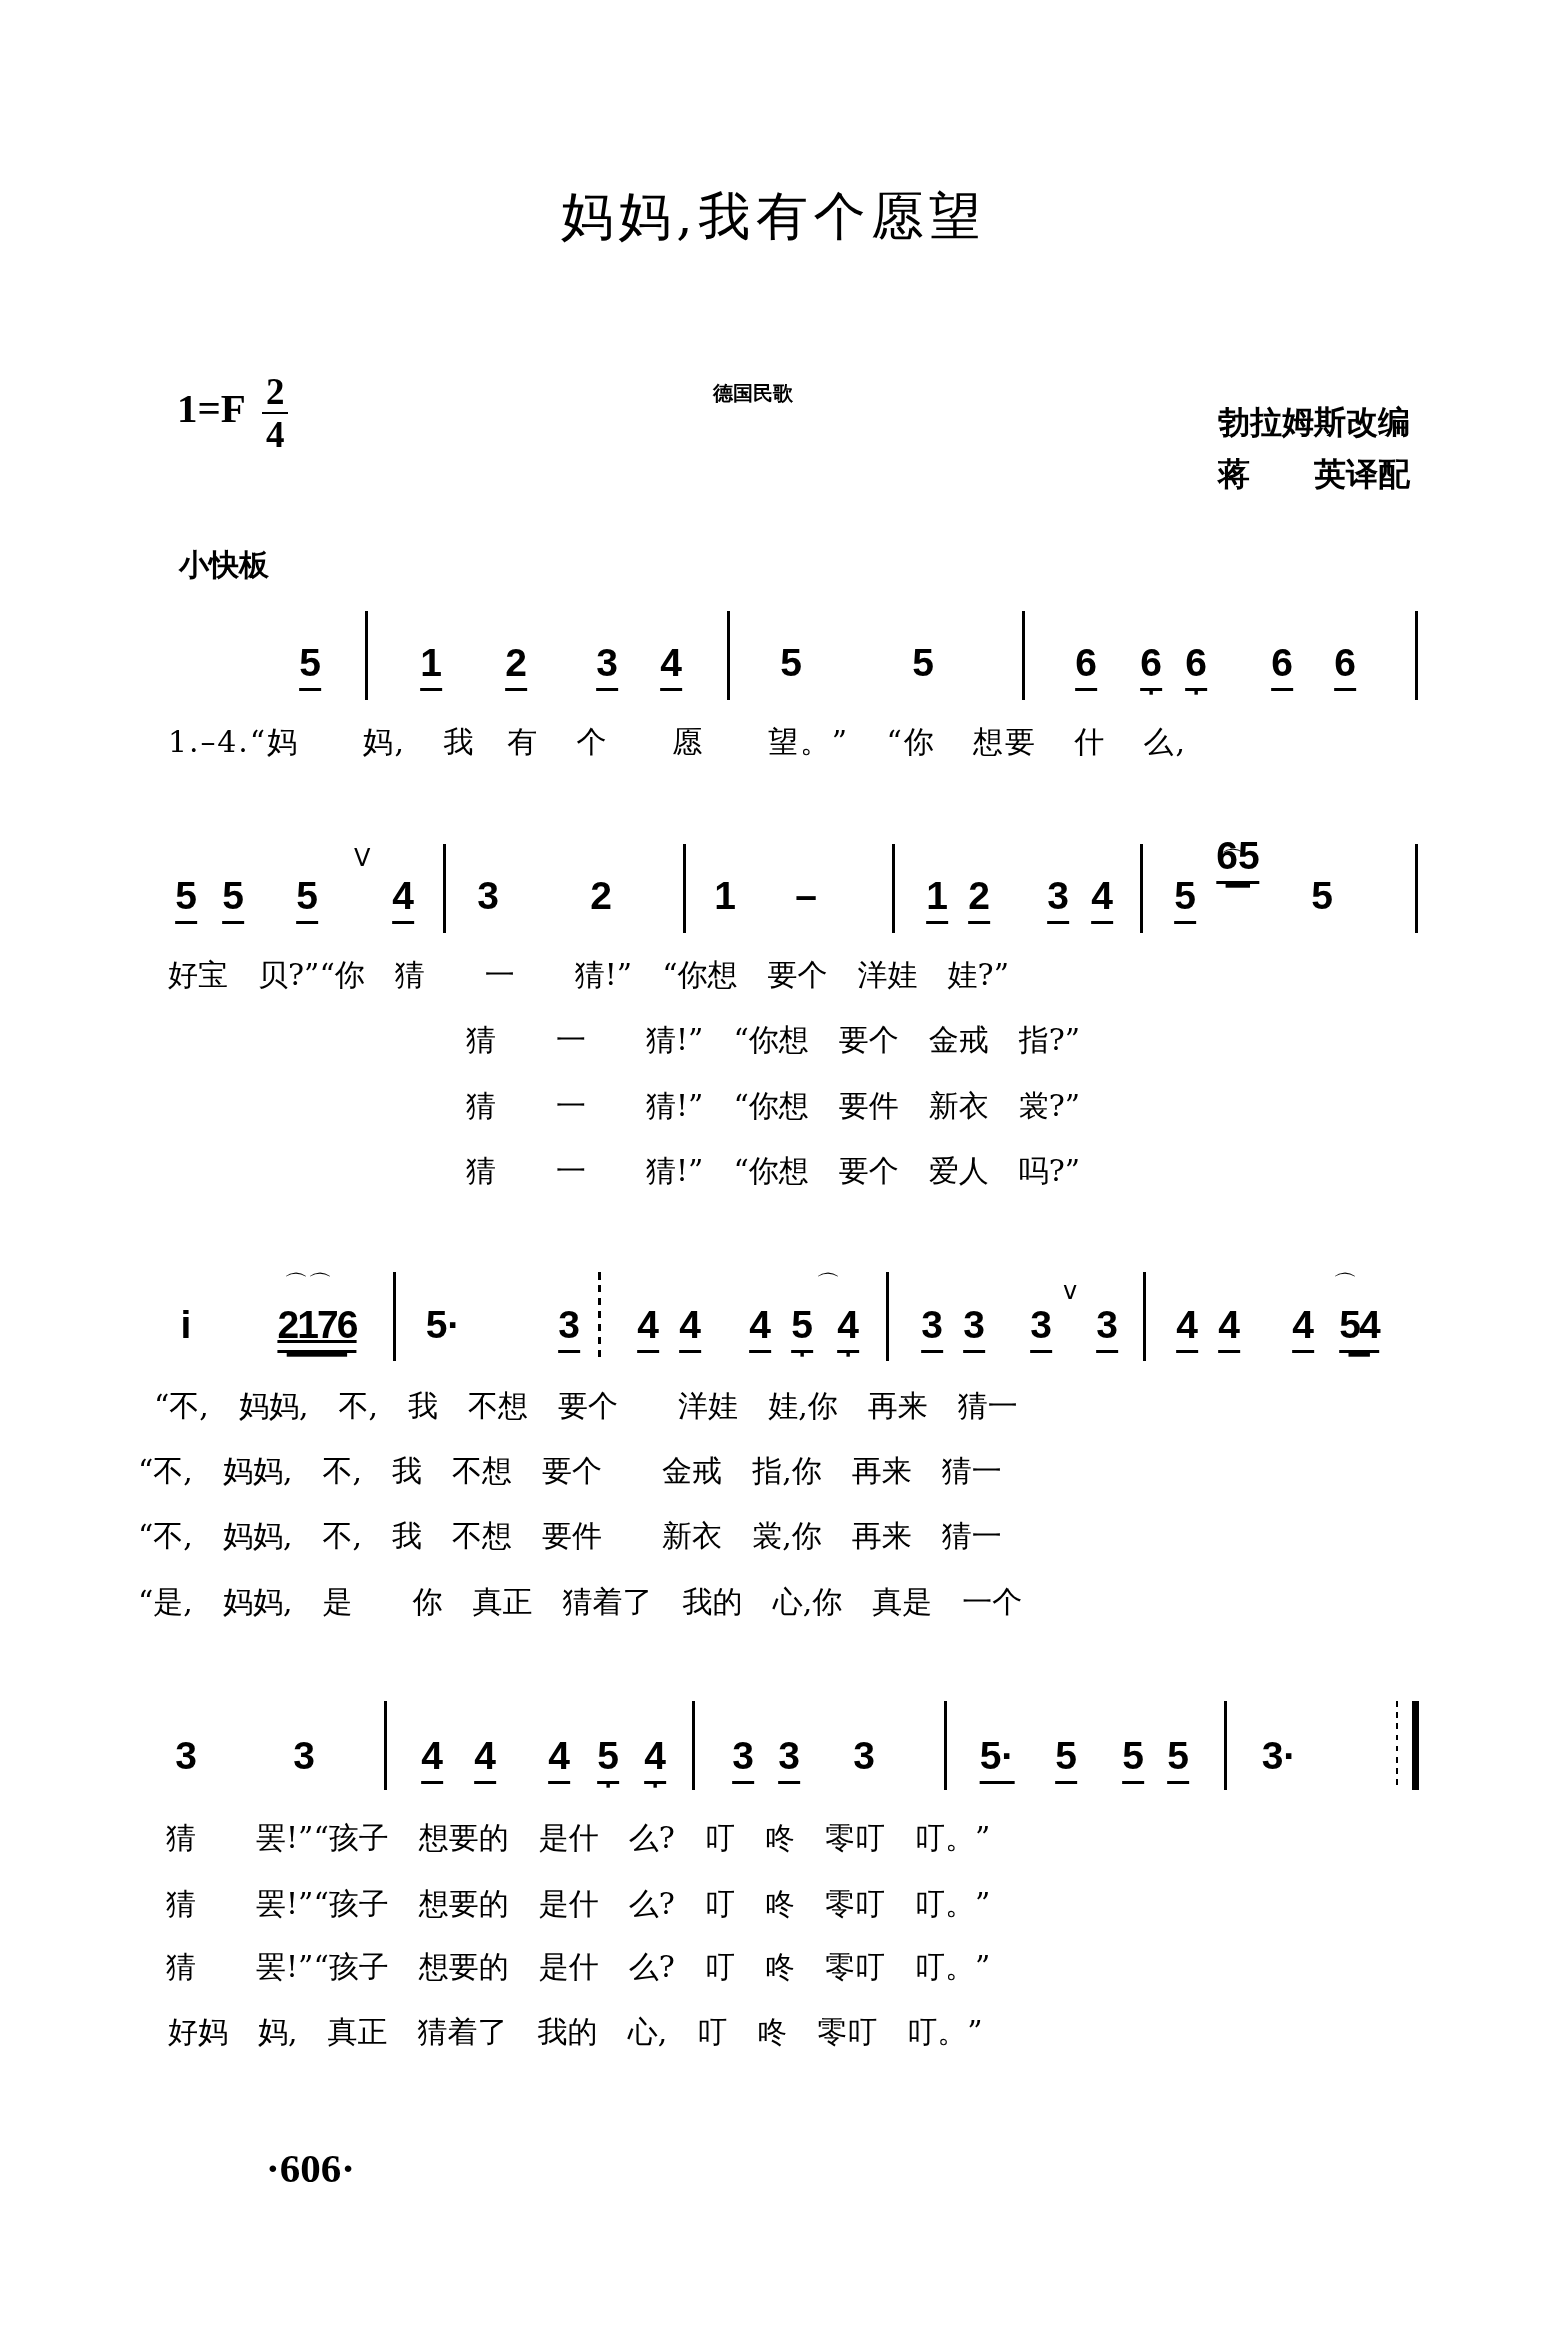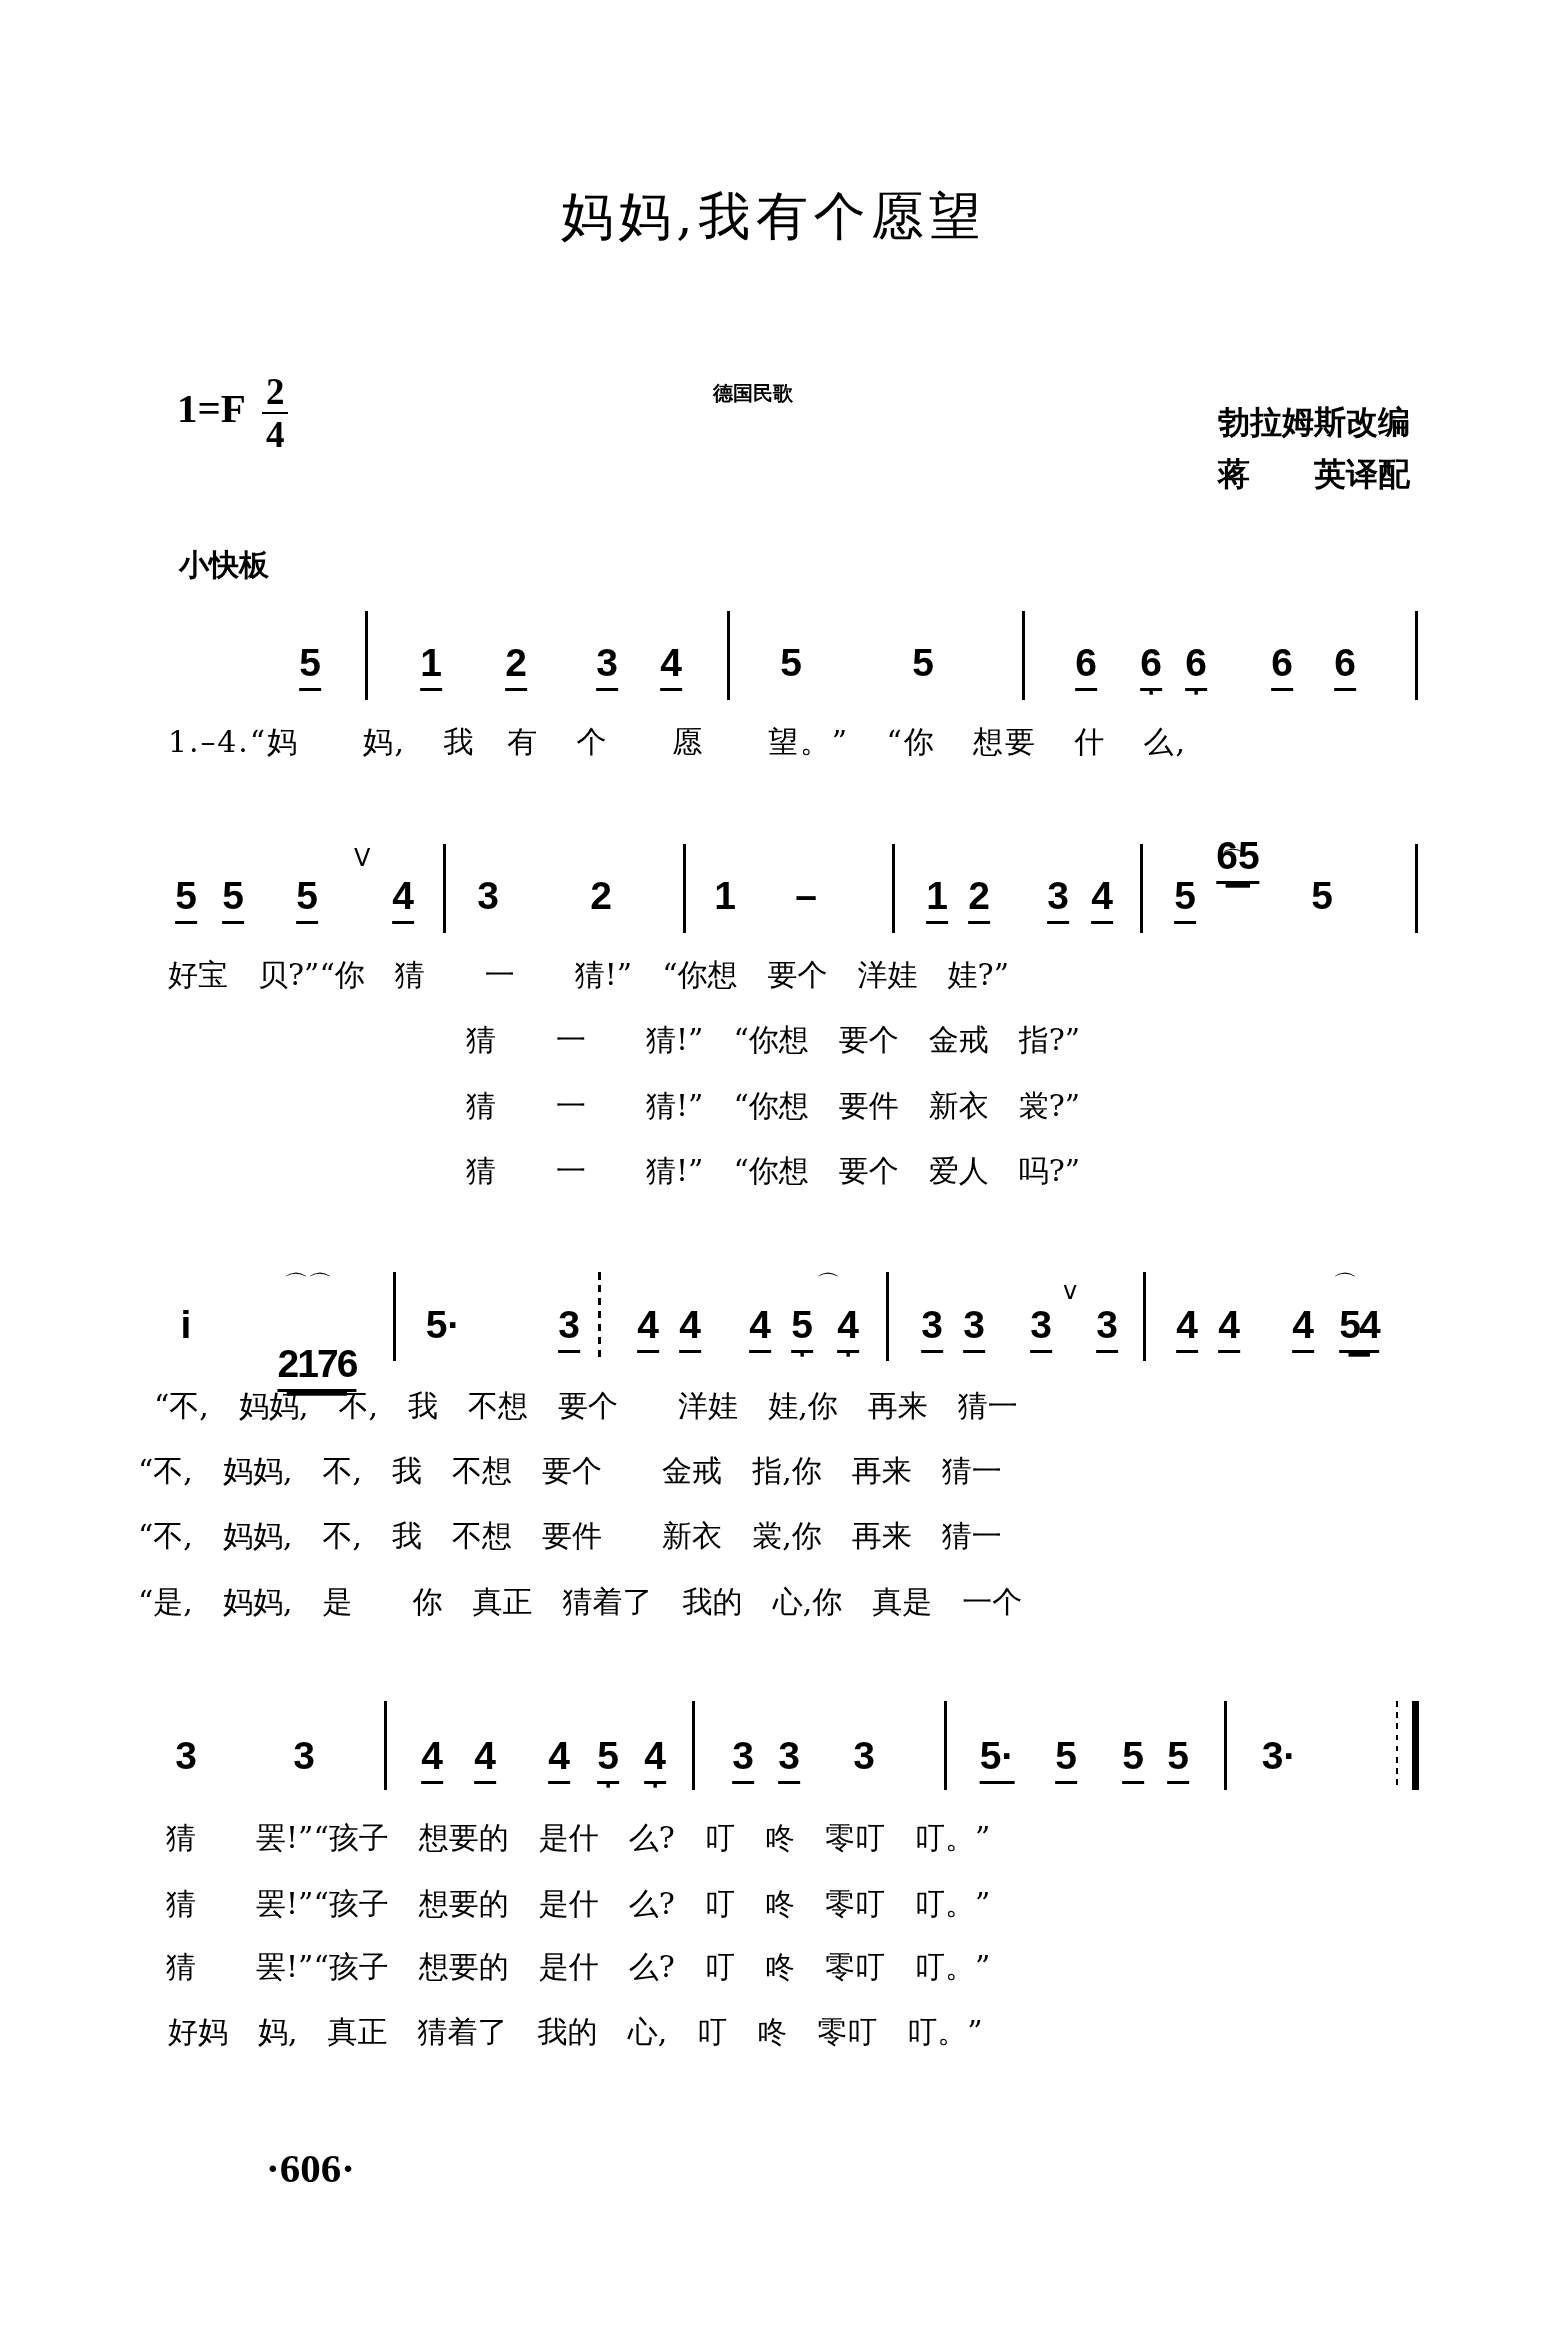--- a/index.html
+++ b/index.html
@@ -98,21 +98,21 @@
 </div>
 
 <div>
   <span class="bar-line" style="left:393px; top:1272px; height:89px;"></span>
   <span class="bar-line" style="left:598px; top:1272px; height:89px; background:repeating-linear-gradient(#000 0 7.5px, transparent 7.5px 13px);"></span>
   <span class="bar-line" style="left:886px; top:1272px; height:89px;"></span>
   <span class="bar-line" style="left:1143px; top:1272px; height:89px;"></span>
 
   <span class="n" style="left:186px; top:1305px;">i</span>
   <span class="mark" style="left:284px; top:1268px;">⌒⌒</span>
-  <span class="n ul uul" style="left:317px; top:1344px; letter-spacing:-1.9px;">2176</span>
+  <span class="n ul uul" style="left:317px; top:1305px; letter-spacing:-1.9px;text-decoration:underline;">2176</span>
   <span class="n" style="left:443px; top:1305px;">5·</span>
   <span class="n ul" style="left:569px; top:1305px;">3</span>
   <span class="n ul" style="left:648px; top:1305px;">4</span>
   <span class="n ul" style="left:690px; top:1305px;">4</span>
   <span class="mark" style="left:816px; top:1268px;">⌒</span>
   <span class="n ul" style="left:760px; top:1305px;">4</span>
   <span class="n ul uul" style="left:802px; top:1305px;">5</span>
   <span class="n ul uul" style="left:848px; top:1305px;">4</span>
   <span class="n ul" style="left:932px; top:1305px;">3</span>
   <span class="n ul" style="left:974px; top:1305px;">3</span>

